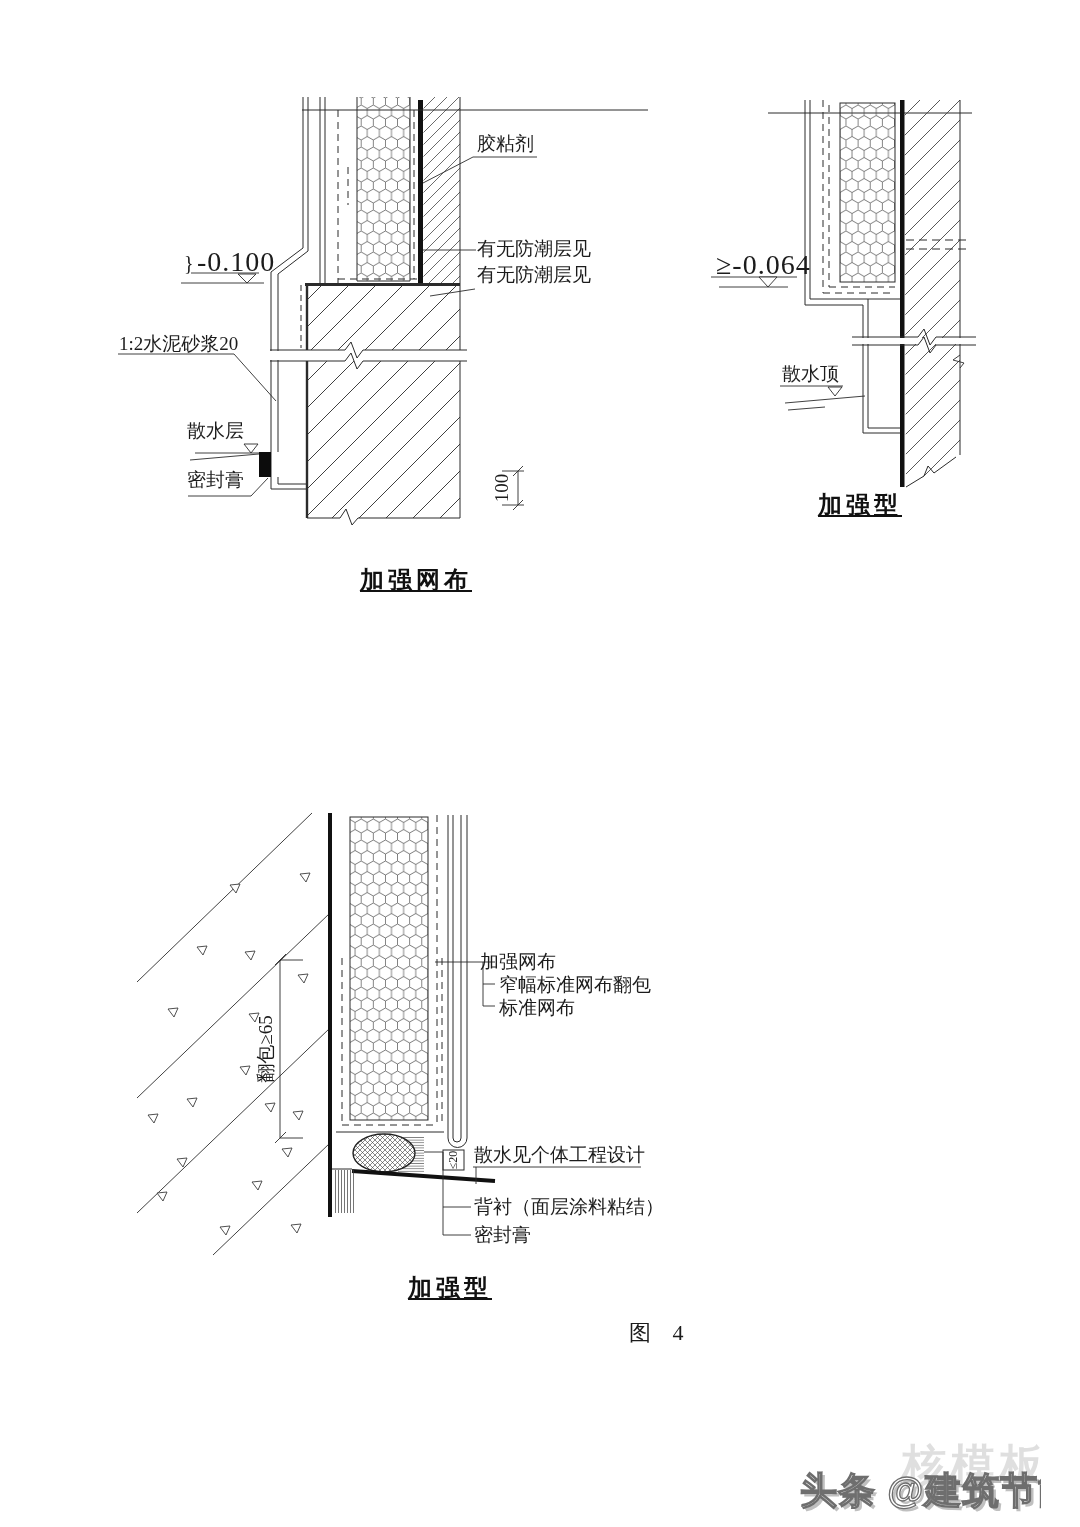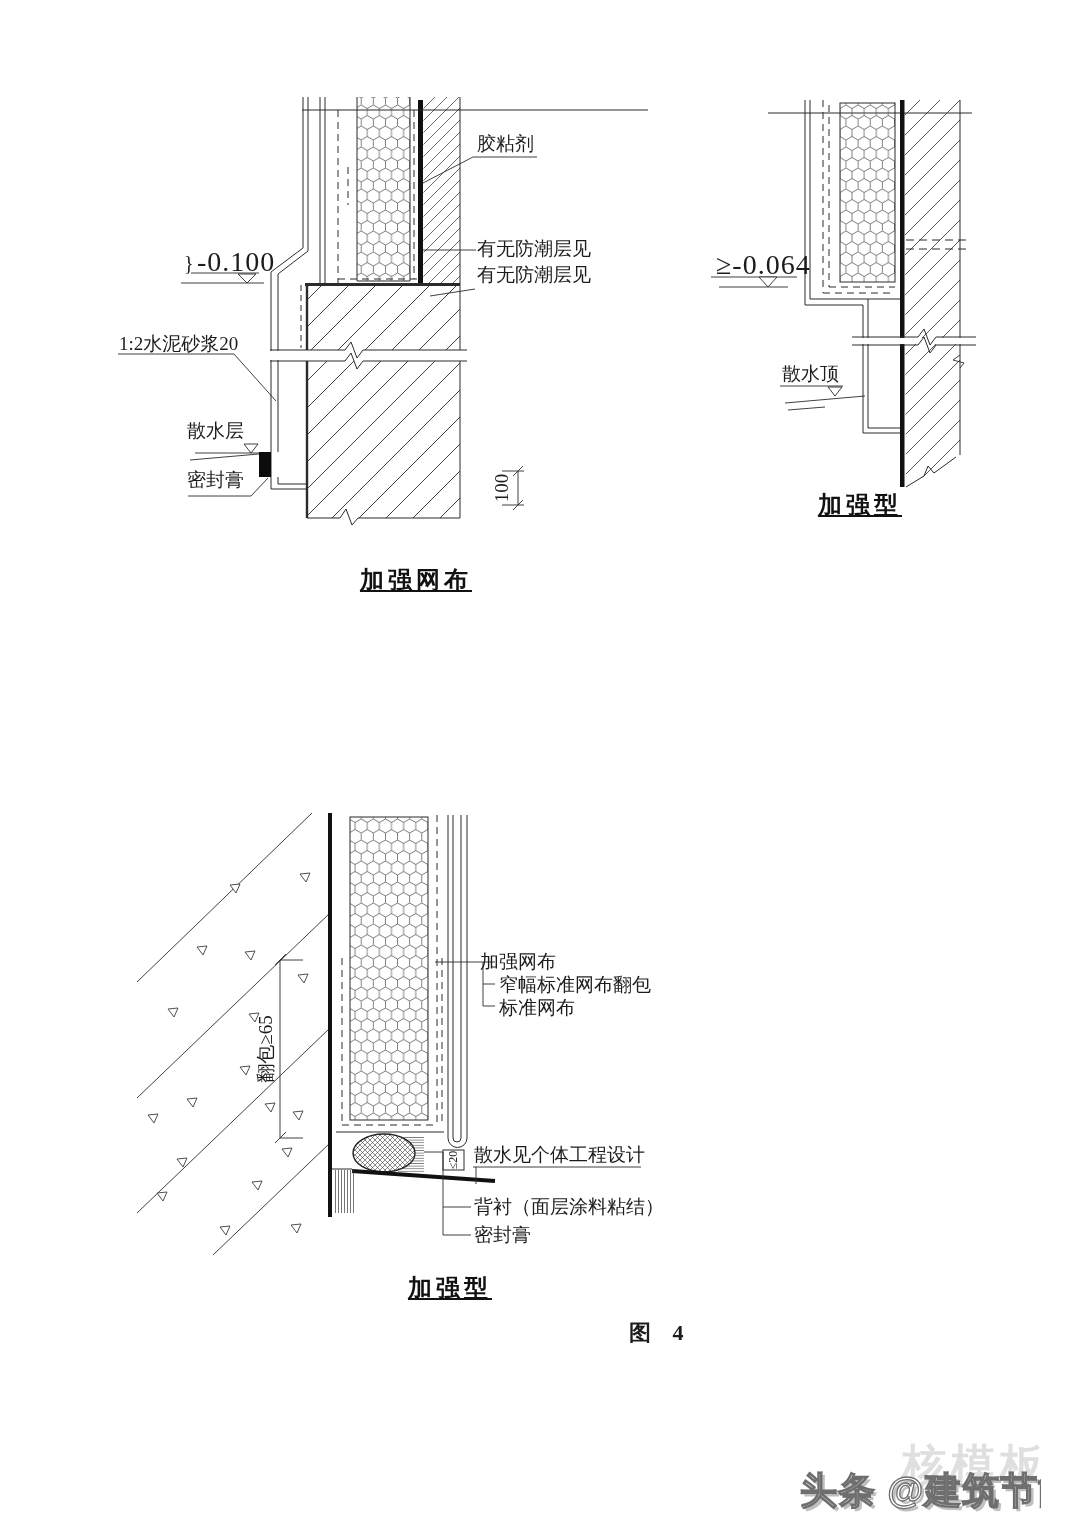--- a/index.html
+++ b/index.html
@@ -3,21 +3,21 @@
 <meta charset="utf-8">
 <style>
   html,body{margin:0;padding:0;background:#ffffff;}
   .page{position:relative;width:1001px;height:1527px;background:#ffffff;overflow:hidden;
         font-family:"Liberation Serif","DejaVu Serif",serif;color:#1d1d1d;margin-left:40px;}
   svg.linework{position:absolute;left:0;top:0;}
   .lbl{position:absolute;white-space:nowrap;font-size:19px;line-height:24px;color:#1c1c1c;}
   .elev{font-size:28px;letter-spacing:1px;}
   .brace{font-size:20px;}
   .caption{position:absolute;white-space:nowrap;font-size:24px;font-weight:bold;letter-spacing:4px;color:#111;text-decoration:underline;}
-  .fig{position:absolute;white-space:nowrap;font-size:22px;letter-spacing:8px;color:#1c1c1c;font-weight:bold;}
+  .fig{position:absolute;white-space:nowrap;font-size:22px;letter-spacing:8px;color:#1c1c1c;}
   .rotwrap{position:absolute;width:0;height:0;}
   .rot{position:absolute;white-space:nowrap;transform:translate(-50%,-50%) rotate(-90deg);
        font-size:19px;color:#1c1c1c;}
   .rot.small{font-size:12px;}
   .wm-faint{position:absolute;white-space:nowrap;font-family:"Liberation Sans","DejaVu Sans",sans-serif;
        font-weight:bold;font-size:44px;letter-spacing:5px;color:rgba(150,150,150,0.30);}
   .wm-main{position:absolute;white-space:nowrap;font-family:"Liberation Sans","DejaVu Sans",sans-serif;
        font-weight:bold;font-size:37px;letter-spacing:1px;color:#ffffff;
        -webkit-text-stroke:1.3px #6e6e6e;text-shadow:3px 3px 0 rgba(140,140,140,0.55);}
 </style>

